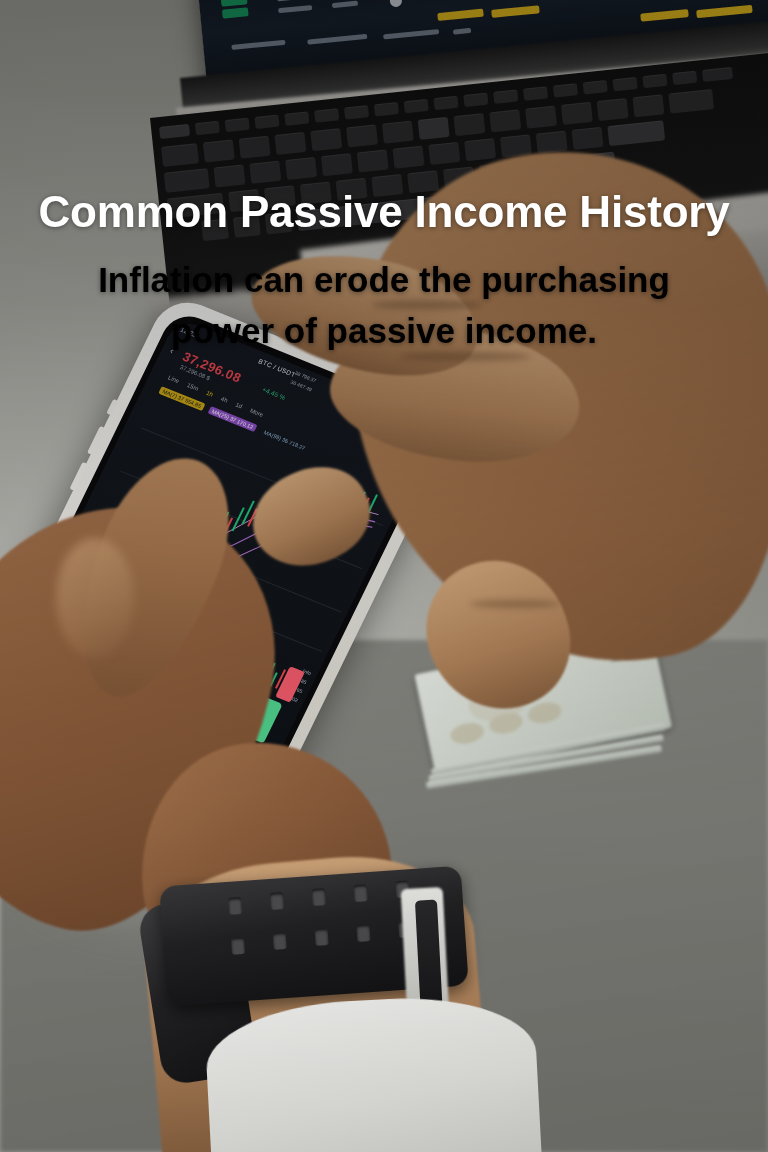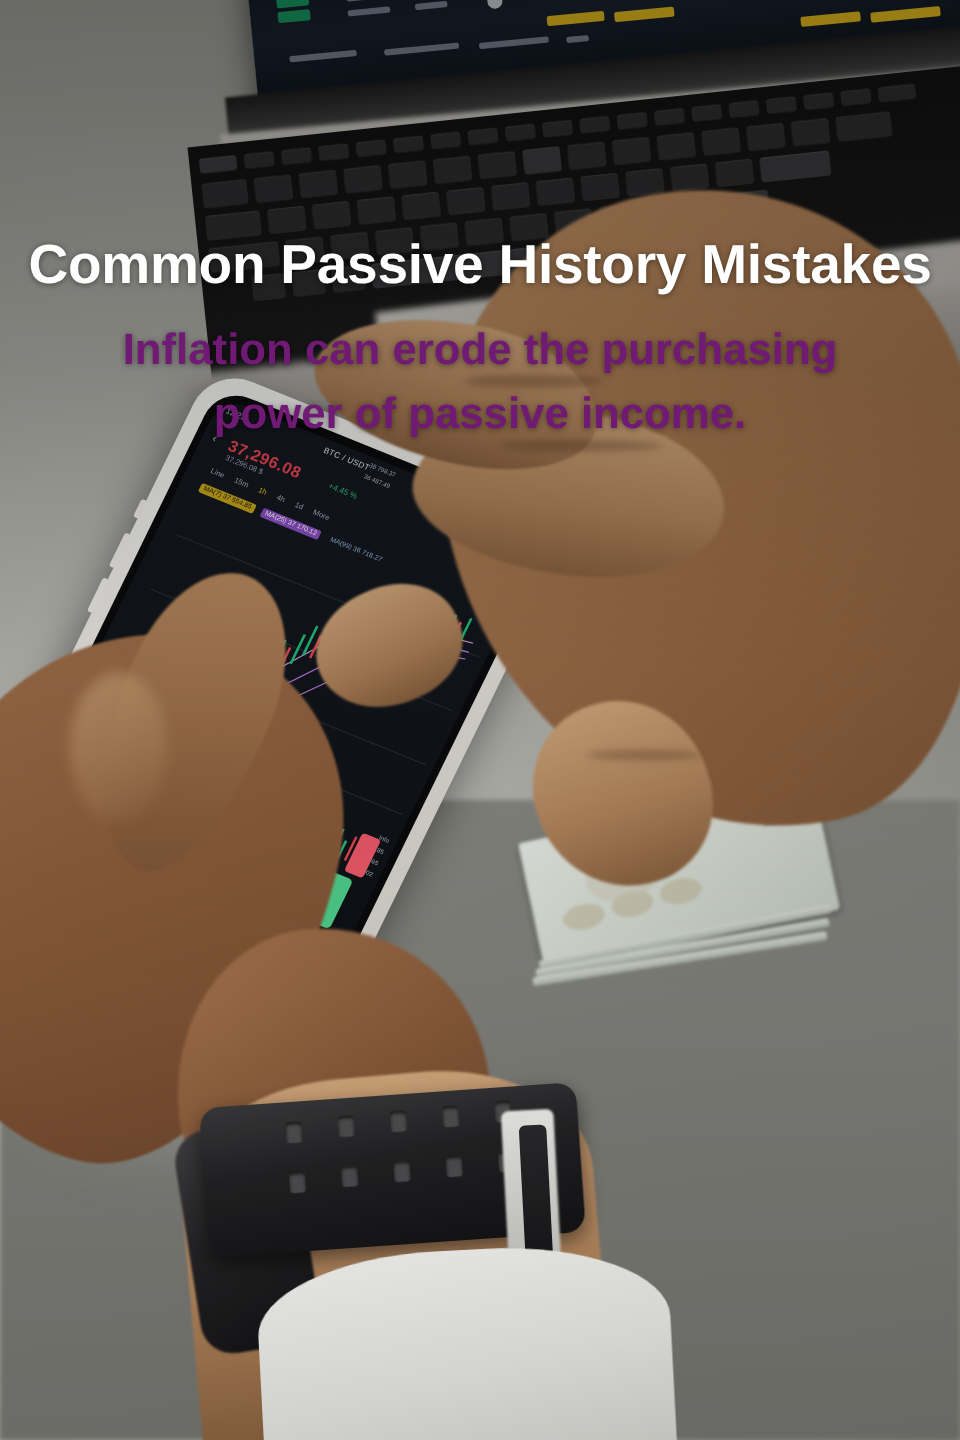--- a/index.html
+++ b/index.html
@@ -361,21 +361,21 @@
     font-size: 44px;
     font-weight: bold;
     letter-spacing: -.2px;
     line-height: 52px;
     white-space: nowrap;
     text-shadow: 0 1px 5px rgba(0,0,0,.45);
   }
   .subtitle {
     position: absolute; left: 84px; width: 600px; top: 254px;
     text-align: center;
-    color: #701a75;
+    color: #000000;
     font-size: 35px;
     font-weight: bold;
     line-height: 51px;
     text-shadow: 0 1px 5px rgba(0,0,0,.45);
   }
   .footer {
     position: absolute; left: 0; right: 0; top: 1040px;
     text-align: center;
     color: #ffffff;
     font-size: 37px;
@@ -733,17 +733,17 @@
       <div class="strap-hole" style="left:236px; top:51px;"></div>
     </div>
     <div class="watch-buckle"></div>
     <div class="watch-keeper"></div>
     <div class="sleeve"></div>
 
     <div class="overlay"></div>
   </div>
 
   <div class="text-layer">
-    <div class="title">Common Passive History Mistakes</div>
+    <div class="title">Common Passive Income History</div>
     <div class="subtitle">Inflation can erode the purchasing power of passive income.</div>
   </div>
 
 </div>
 
 </body></html>

